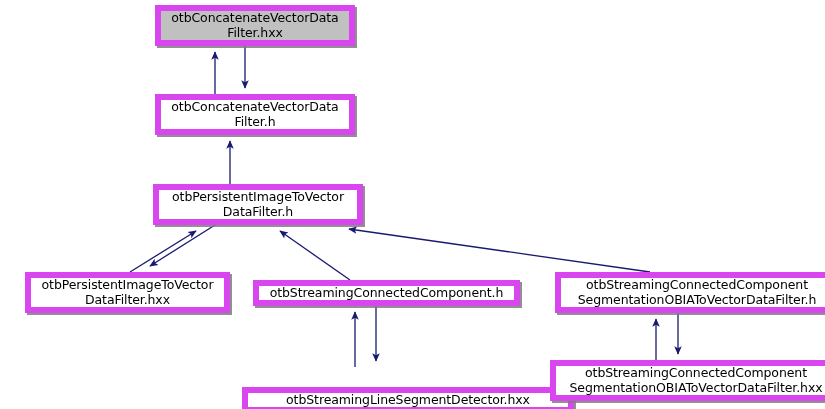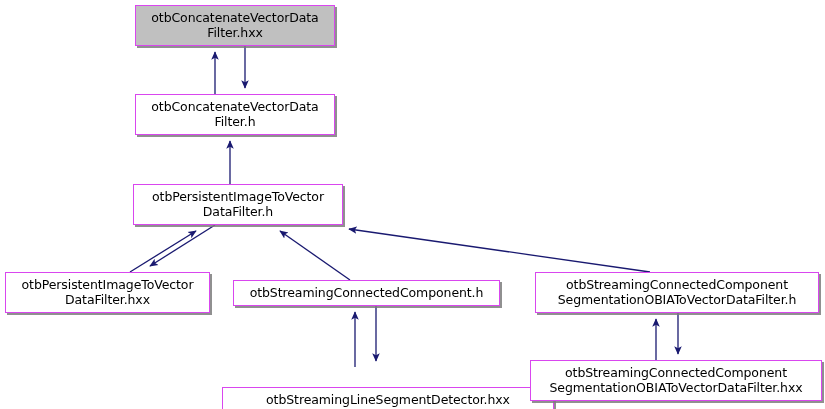--- a/index.html
+++ b/index.html
@@ -18,32 +18,33 @@
   #graph-svg {
     position: absolute;
     left: 0;
     top: 0;
     width: 825px;
     height: 409px;
   }
   .node-box {
     position: absolute;
     box-sizing: border-box;
-    border: 1px solid #d946ef;
+    border: 6px solid #d946ef;
     background: #ffffff;
     display: flex;
     align-items: center;
     justify-content: center;
     text-align: center;
     color: #000000;
     font-size: 12.5px;
     line-height: 14.5px;
     letter-spacing: -0.1px;
     white-space: pre-line;
     box-shadow: 2px 2px 0 0 rgba(125,125,125,0.85);
+    margin-left: 20px;
   }
   .node-box.current {
     background: #c0c0c0;
   }
   .node-label {
     display: block;
     width: 100%;
     padding: 0 4px;
     box-sizing: border-box;
   }

